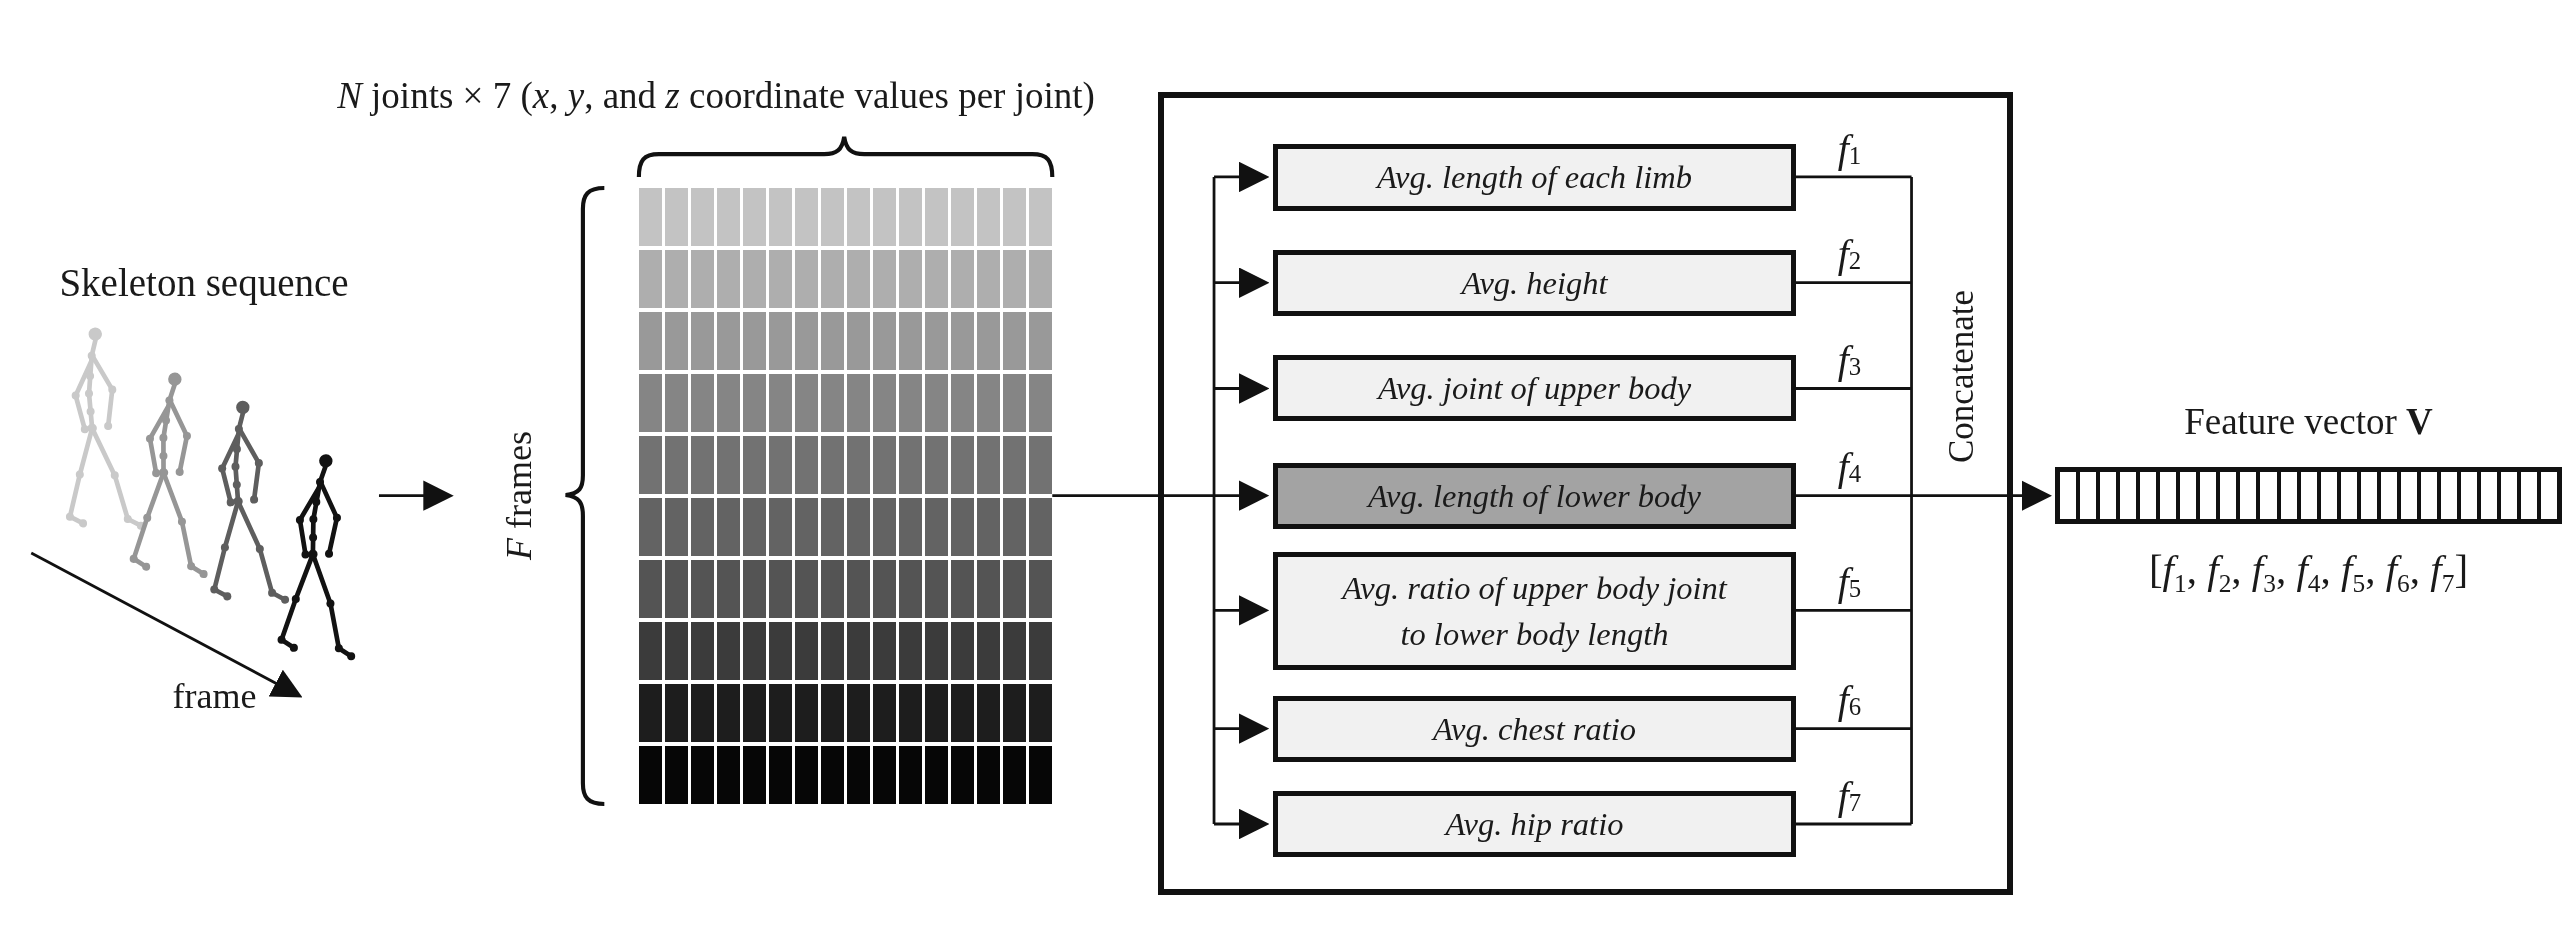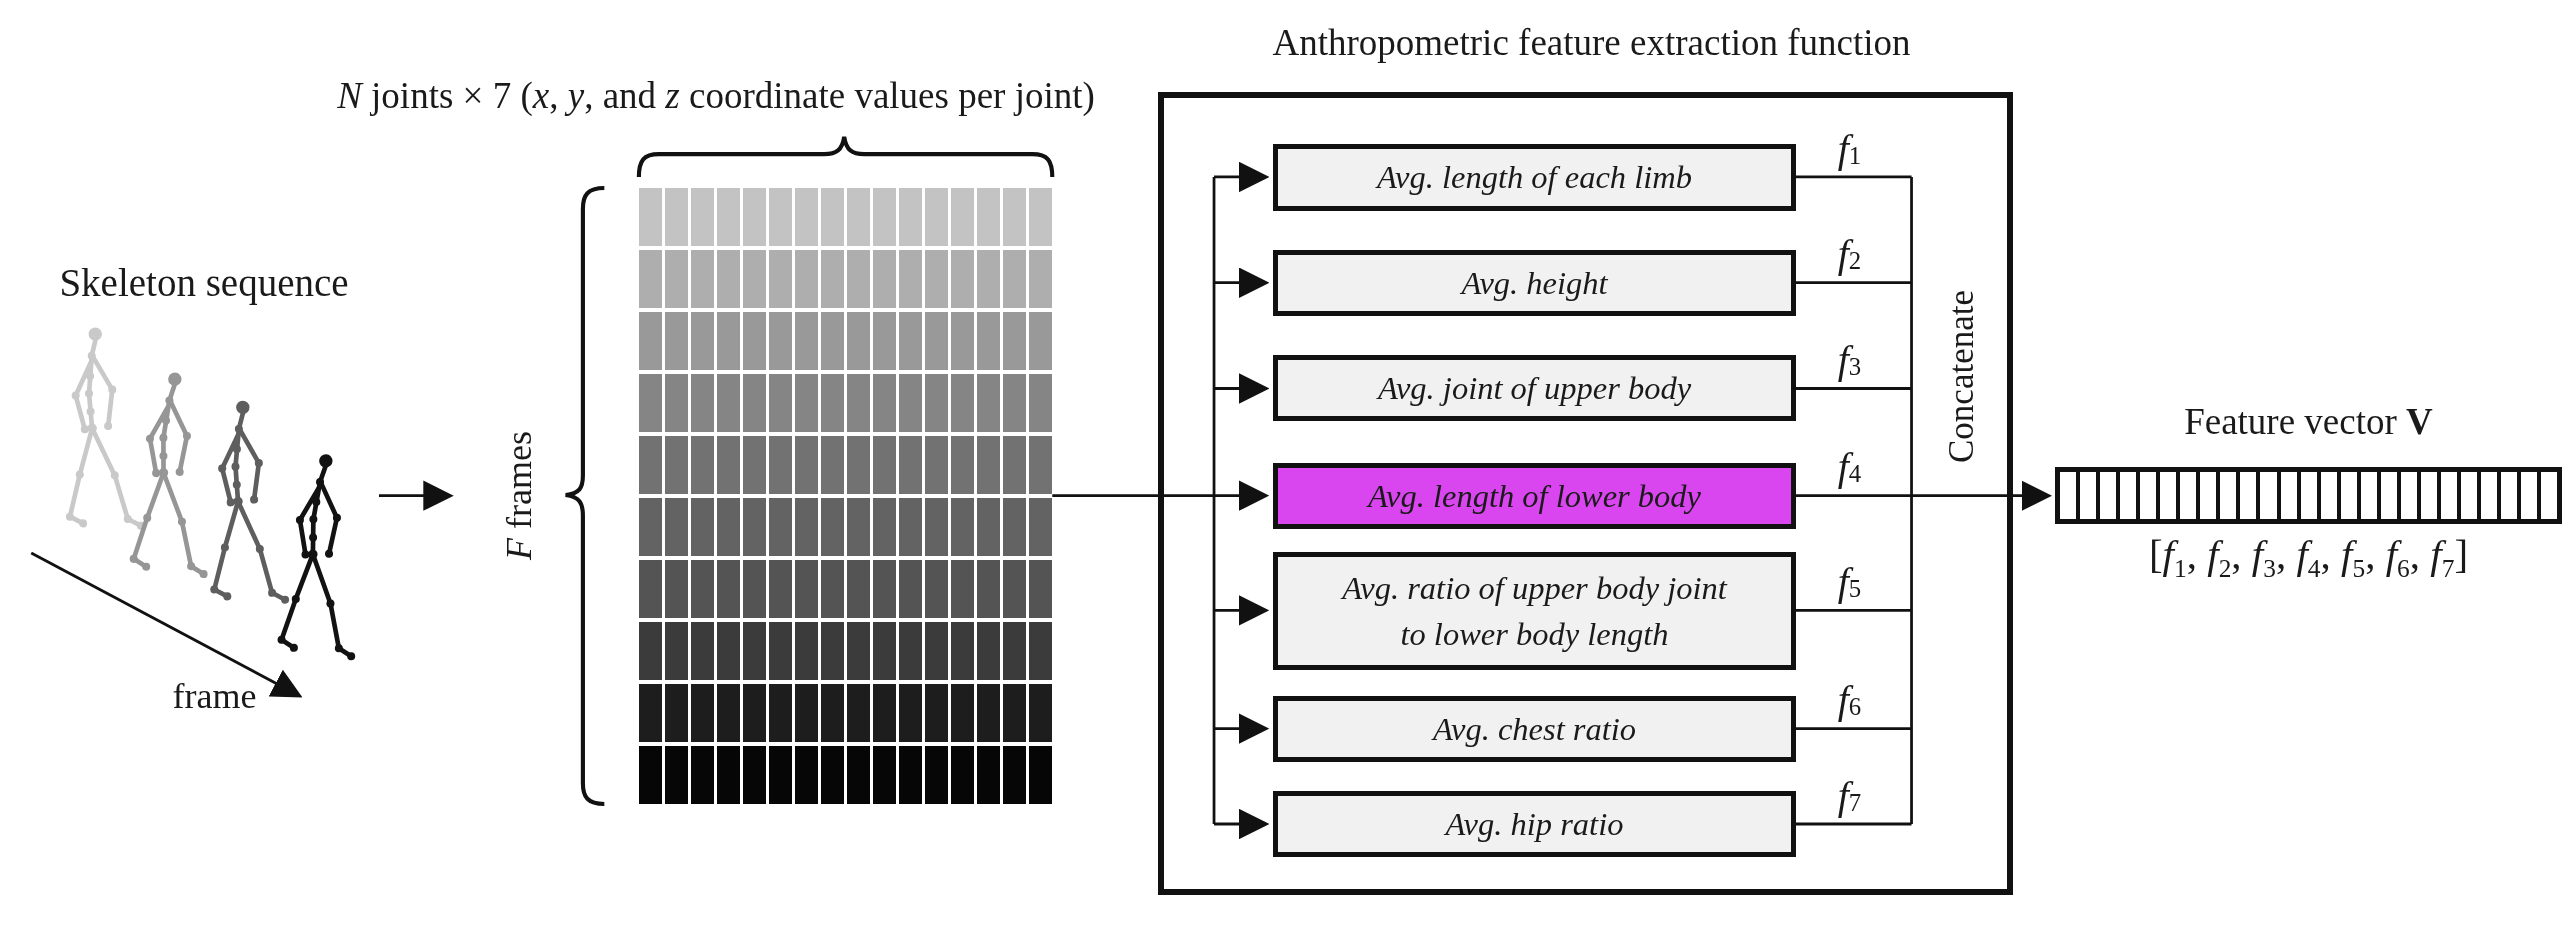--- a/index.html
+++ b/index.html
@@ -58,21 +58,21 @@
   
   .vec-title{left:2055px;top:398px;width:507px;height:47px;line-height:47px;font-size:37px;}
   .vec-title b{font-weight:bold;}
   .vector-box{
     left:2055px;top:467px;width:507px;height:57px;
     border:5.5px solid #111;box-sizing:border-box;background:#fff;
     display:flex;
   }
   .vector-box .vcell{flex:1 1 0;border-right:4.1px solid #111;background:#fff;}
   .vector-box .vcell:last-child{border-right:none;}
-  .vec-elements{left:2055px;top:525px;width:507px;height:58px;line-height:58px;font-size:41px;}
+  .vec-elements{left:2055px;top:540px;width:507px;height:58px;line-height:58px;font-size:41px;}
   .vec-elements i{font-style:italic;}
 </style>
 </head>
 <body>
 
 <div class="canvas">
 
   <svg class="abs" style="left:0;top:0;" width="2576" height="927" viewBox="0 0 3726 1341">
     <defs>
       <marker id="arrow" viewBox="0 0 10 10" refX="8.6" refY="5" markerWidth="11" markerHeight="11" orient="auto-start-reverse">
@@ -320,21 +320,20 @@
       <div class="cell" style="background: rgb(6, 6, 6);"></div>
       <div class="cell" style="background: rgb(6, 6, 6);"></div>
       <div class="cell" style="background: rgb(6, 6, 6);"></div>
       <div class="cell" style="background: rgb(6, 6, 6);"></div>
       <div class="cell" style="background: rgb(6, 6, 6);"></div>
       <div class="cell" style="background: rgb(6, 6, 6);"></div>
       <div class="cell" style="background: rgb(6, 6, 6);"></div>
       <div class="cell" style="background: rgb(6, 6, 6);"></div>
     </div>
 
-  <div class="abs lbl center func-title">Anthropometric feature extraction function</div>
 
   <div class="abs func-box"></div>
 
   <div id="feature-boxes">
       <div class="feature-box" style="top: 144px; height: 67px; background: rgb(241, 241, 241);">
         <div>Avg. length of each limb</div>
       </div>
       <div class="f-out-label" style="top: 107px;">
         <i>f</i>
         <sub>1</sub>
@@ -346,21 +345,21 @@
         <i>f</i>
         <sub>2</sub>
       </div>
       <div class="feature-box" style="top: 355px; height: 66px; background: rgb(241, 241, 241);">
         <div>Avg. joint of upper body</div>
       </div>
       <div class="f-out-label" style="top: 318px;">
         <i>f</i>
         <sub>3</sub>
       </div>
-      <div class="feature-box" style="top: 463px; height: 66px; background: #d946ef; font-family: Liberation Serif, serif;">
+      <div class="feature-box" style="top: 463px; height: 66px; background: #a3a3a3; font-family: Liberation Serif, serif;">
         <div>Avg. length of lower body</div>
       </div>
       <div class="f-out-label" style="top: 425px;">
         <i>f</i>
         <sub>4</sub>
       </div>
       <div class="feature-box" style="top: 552px; height: 118px; background: rgb(241, 241, 241);">
         <div>Avg. ratio of upper body joint</div>
         <div>to lower body length</div>
       </div>

